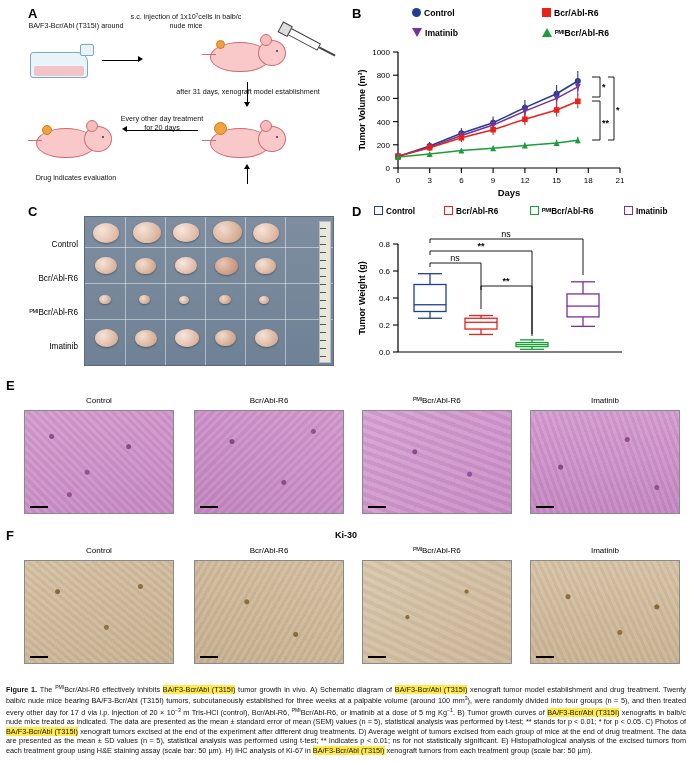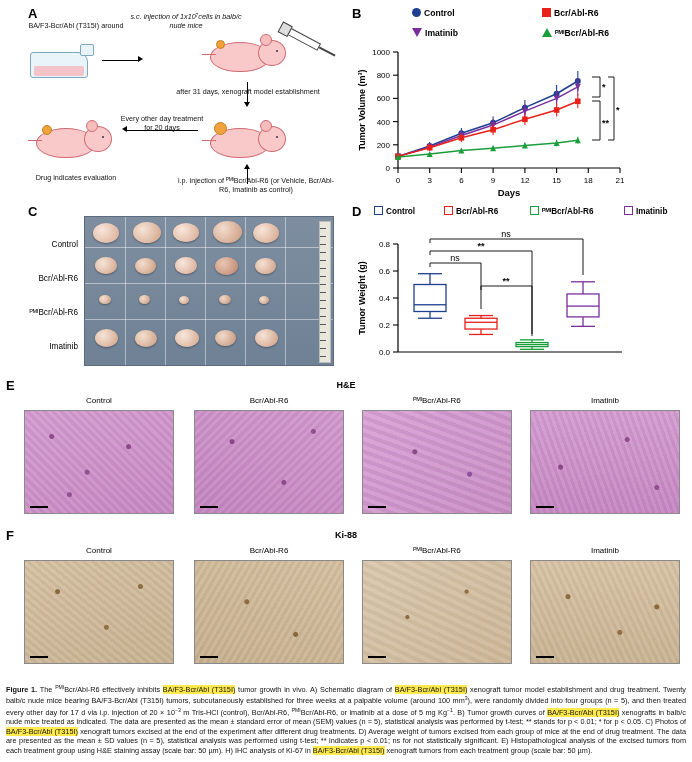--- a/index.html
+++ b/index.html
@@ -106,21 +106,21 @@
   sup { font-size:0.7em; vertical-align: super; }
 </style>
 </head>
 <body>
 
 <div id="panelA">
   <span class="panel-letter">A</span>
 
   <div class="a-caption" style="left:10px; top:16px; width:120px; text-align:center;">BA/F3-Bcr/Abl (T315I) around</div>
 
-  <div class="a-caption" style="left:120px; top:6px; width:120px; text-align:center; line-height:1.25;font-style:italic;">s.c. injection of 1x10⁷cells in balb/c nude mice</div>
+  <div class="a-caption" style="left:120px; top:6px; width:120px; text-align:center; line-height:1.25;">s.c. injection of 1x10⁷cells in balb/c nude mice</div>
 
   <div style="position:absolute;left:20px;top:36px;width:72px;height:40px;">
     <div class="flask" style="left:4px;top:10px;width:58px;height:26px;border-radius:3px 10px 3px 3px;"></div>
     <div class="flask" style="left:54px;top:2px;width:14px;height:12px;border-radius:2px;"></div>
     <div style="position:absolute;left:8px;top:24px;width:50px;height:10px;background:#f2c3c8;border-radius:2px;"></div>
   </div>
 
   <div class="arrow-h" style="left:96px;top:54px;width:38px;"></div>
   <div class="arrow-head-right" style="left:132px;top:50px;"></div>
 
@@ -165,21 +165,20 @@
     <div class="mouse-eye" style="left:74px;top:18px;"></div>
     <div style="position:absolute;left:0px;top:22px;width:14px;height:1.4px;background:#d06b73;"></div>
     <div class="tumor-dot" style="left:14px;top:7px;width:10px;height:10px;"></div>
   </div>
 
   <div class="a-caption" style="left:8px; top:168px; width:124px; text-align:center;">Drug indicates evaluation</div>
 
   <div class="arrow-v" style="left:241px;top:162px;height:16px;"></div>
   <div class="arrow-head-up" style="left:238px;top:158px;"></div>
 
-  <div class="a-caption" style="left:168px; top:170px; width:164px; text-align:center; line-height:1.25;">i.p. injection of ᴾᴹᴵBcr/Abl-R6 (or Vehicle, Bcr/Abl-R6, Imatinib as control)</div>
 </div>
 
 <div id="panelB">
   <span class="panel-letter">B</span>
 
   <div class="b-legend" style="left:60px; top:2px;">
     <span class="legend-mark" style="border-radius:50%;background:#1f3f8f;"></span><span>Control</span>
   </div>
   <div class="b-legend" style="left:190px; top:2px;">
     <span class="legend-mark" style="background:#e8211a;"></span><span>Bcr/Abl-R6</span>
@@ -482,21 +481,20 @@
       <text x="154" y="13">ns</text>
       <text x="154" y="60" font-weight="bold">**</text>
     </g>
 
     <text x="13" y="74" font-size="9" font-weight="bold" font-family="Liberation Sans, sans-serif" transform="rotate(-90 13 74)" text-anchor="middle">Tumor Weight (g)</text>
   </svg>
 </div>
 
 <div id="panelE">
   <span class="panel-letter">E</span>
-  <div class="stain-title">H&amp;E</div>
 
   <div class="micro-label" style="left:18px; top:18px; width:150px;">Control</div>
   <div class="micro-label" style="left:188px; top:18px; width:150px;">Bcr/Abl-R6</div>
   <div class="micro-label" style="left:356px; top:18px; width:150px;">ᴾᴹᴵBcr/Abl-R6</div>
   <div class="micro-label" style="left:524px; top:18px; width:150px;">Imatinib</div>
 
   <div class="micro" style="left:18px;top:32px;width:150px;height:104px;background:
       radial-gradient(circle at 18% 25%, #8e4b8c 0 2px, transparent 3px),
       radial-gradient(circle at 42% 60%, #91508f 0 2px, transparent 3px),
       radial-gradient(circle at 70% 35%, #8b4789 0 2px, transparent 3px),
@@ -525,21 +523,21 @@
       radial-gradient(circle at 65% 28%, #8f4d8d 0 2px, transparent 3px),
       radial-gradient(circle at 85% 75%, #934f91 0 2px, transparent 3px),
       repeating-linear-gradient(70deg, rgba(158,88,158,0.2) 0 3px, rgba(212,152,208,0.14) 3px 6px),
       linear-gradient(180deg,#d8a4d4,#c78dc4);">
     <div class="scalebar"></div>
   </div>
 </div>
 
 <div id="panelF">
   <span class="panel-letter">F</span>
-  <div class="stain-title">Ki-88</div>
+  <div class="stain-title">Ki-30</div>
 
   <div class="micro-label" style="left:18px; top:18px; width:150px;">Control</div>
   <div class="micro-label" style="left:188px; top:18px; width:150px;">Bcr/Abl-R6</div>
   <div class="micro-label" style="left:356px; top:18px; width:150px;">ᴾᴹᴵBcr/Abl-R6</div>
   <div class="micro-label" style="left:524px; top:18px; width:150px;">Imatinib</div>
 
   <div class="micro" style="left:18px;top:32px;width:150px;height:104px;background:
       radial-gradient(circle at 22% 30%, #8a6a3c 0 2px, transparent 3px),
       radial-gradient(circle at 55% 65%, #927244 0 2px, transparent 3px),
       radial-gradient(circle at 78% 25%, #8e6e40 0 2px, transparent 3px),

